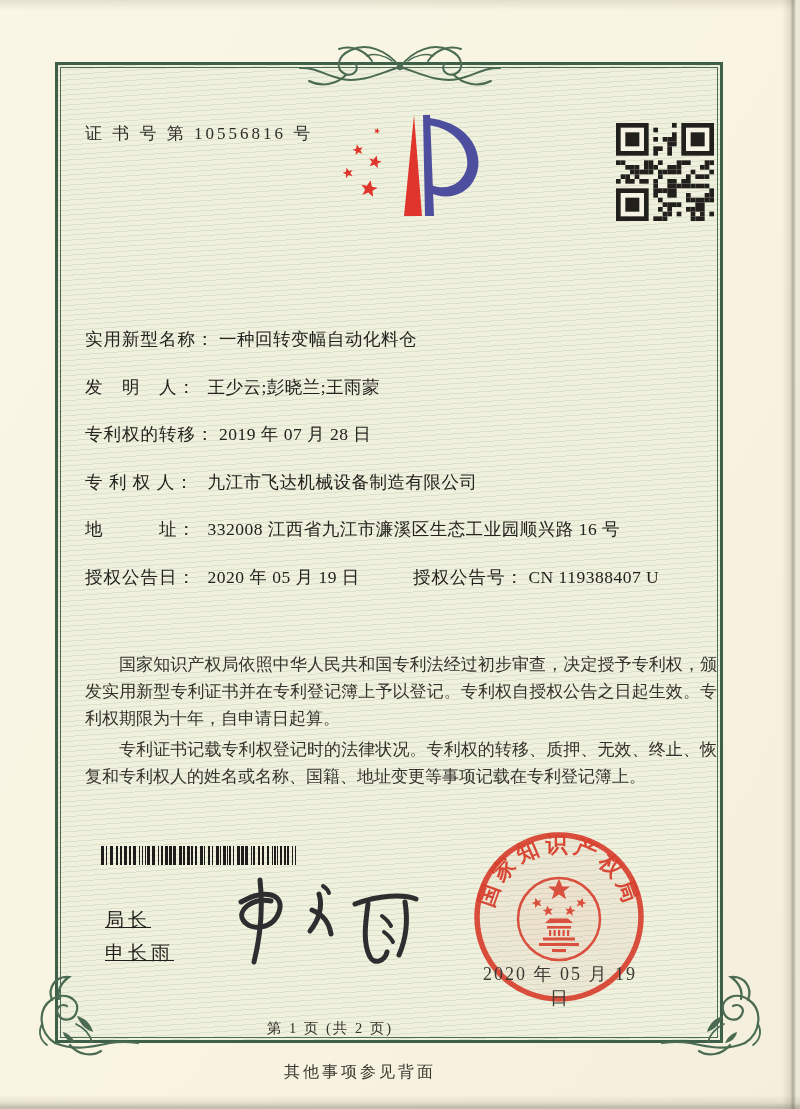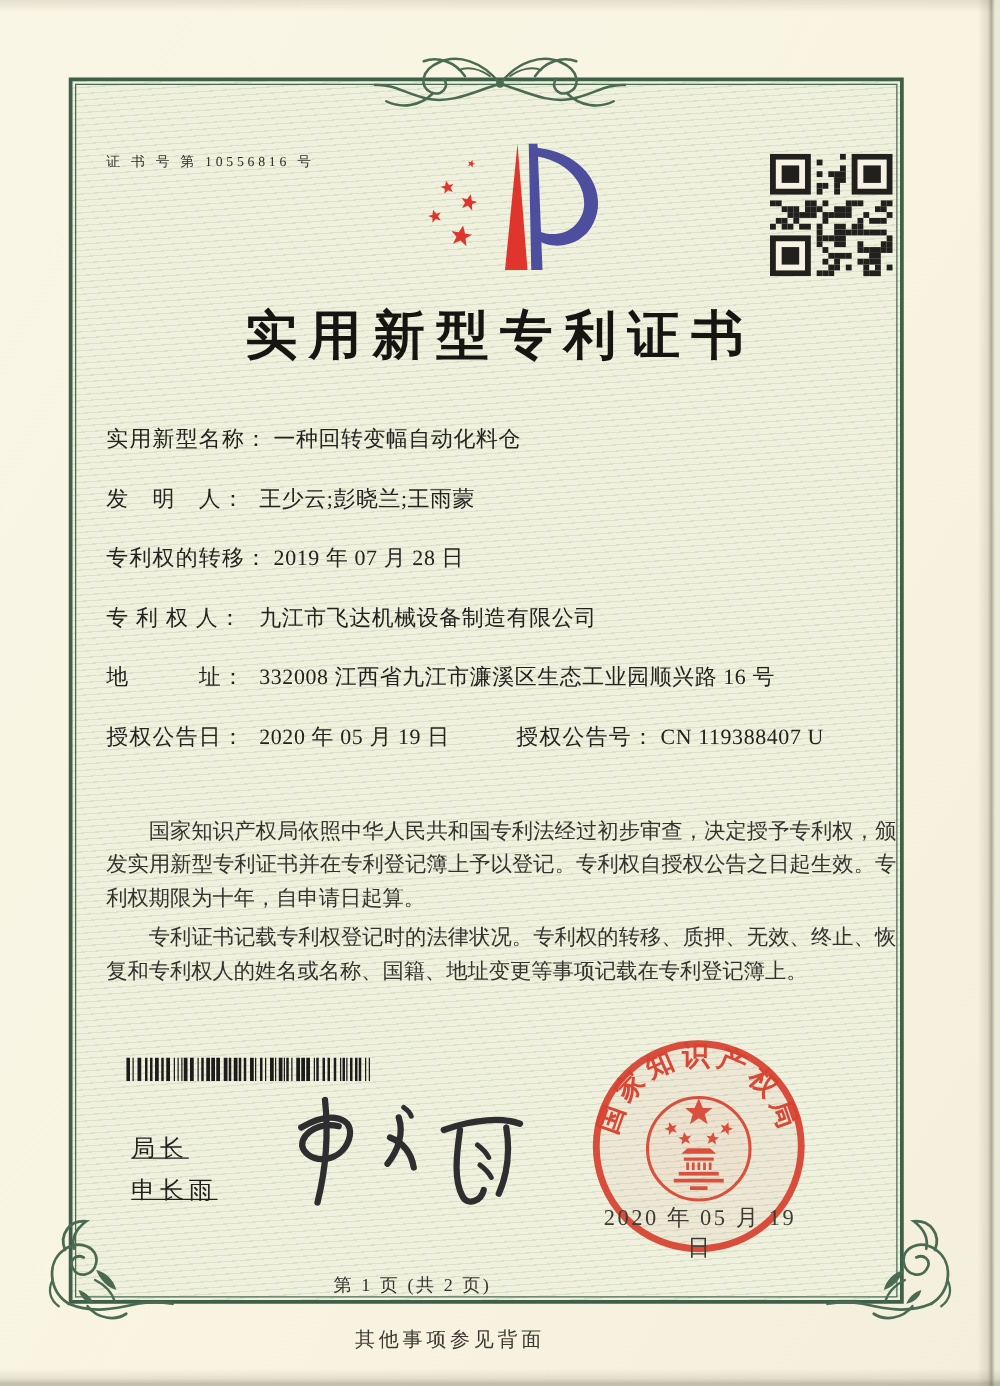--- a/index.html
+++ b/index.html
@@ -20,30 +20,30 @@
     border:3px solid #3e5f48;
     background:
       repeating-linear-gradient(176deg, rgba(130,158,104,0.18) 0 1px, rgba(130,158,104,0) 1px 5px),
       #eff1de;
   }
   .frame-inner {
     position:absolute; inset:2px; border:1px solid #4a6b52;
   }
   .cert-no {
     position:absolute; left:85px; top:122px;
-    font-size:11px; letter-spacing:3px; color:#2e2c28;
+    font-size:17px; letter-spacing:3px; color:#2e2c28;
   }
   .logo { position:absolute; left:325px; top:110px; width:160px; height:118px; }
   .qr   { position:absolute; left:615px; top:123px; width:100px; height:98px; }
   .title {
     position:absolute; left:0; top:240px; width:800px;
     text-align:center; font-size:42px; font-weight:700;
     letter-spacing:9px; color:#171512;
   }
-  .fields { position:absolute; left:85px; top:327px; width:640px;margin-top:12px; }
+  .fields { position:absolute; left:85px; top:327px; width:640px; }
   .field-row { position:relative; height:47.5px; font-size:17.5px; color:#24221e; }
   .field-row .lbl { display:inline-block; min-width:118px; letter-spacing:1px; }
   .field-row .val { letter-spacing:0.5px; }
   .pair2 { position:absolute; left:328px; top:0; }
   .paras {
     position:absolute; left:85px; top:651px; width:632px;
     font-size:17px; line-height:27px; color:#34322c; text-align:justify;
   }
   .paras p { text-indent:2em; margin-bottom:4px; }
   .barcode { position:absolute; left:101px; top:846px; width:196px; height:19px; }
@@ -266,21 +266,20 @@
       <rect x="4.714285714285714" y="4.714285714285714" width="23.571428571428573" height="23.571428571428573" fill="#f6f3e4"></rect>
       <rect x="9.428571428571429" y="9.428571428571429" width="14.142857142857142" height="14.142857142857142" fill="#21201d"></rect>
       <rect x="66" y="0" width="33" height="33" fill="#21201d"></rect>
       <rect x="70.71428571428572" y="4.714285714285714" width="23.571428571428573" height="23.571428571428573" fill="#f6f3e4"></rect>
       <rect x="75.42857142857143" y="9.428571428571429" width="14.142857142857142" height="14.142857142857142" fill="#21201d"></rect>
       <rect x="0" y="66" width="33" height="33" fill="#21201d"></rect>
       <rect x="4.714285714285714" y="70.71428571428572" width="23.571428571428573" height="23.571428571428573" fill="#f6f3e4"></rect>
       <rect x="9.428571428571429" y="75.42857142857143" width="14.142857142857142" height="14.142857142857142" fill="#21201d"></rect>
     </svg>
 
-  <h1 class="title">实用新型专利证书</h1>
 
   <div class="fields">
     <div class="field-row">
       <span class="lbl">实用新型名称：</span>
       <span class="val">一种回转变幅自动化料仓</span>
     </div>
     <div class="field-row">
       <span class="lbl">发　明　人：</span>
       <span class="val">王少云;彭晓兰;王雨蒙</span>
     </div>

